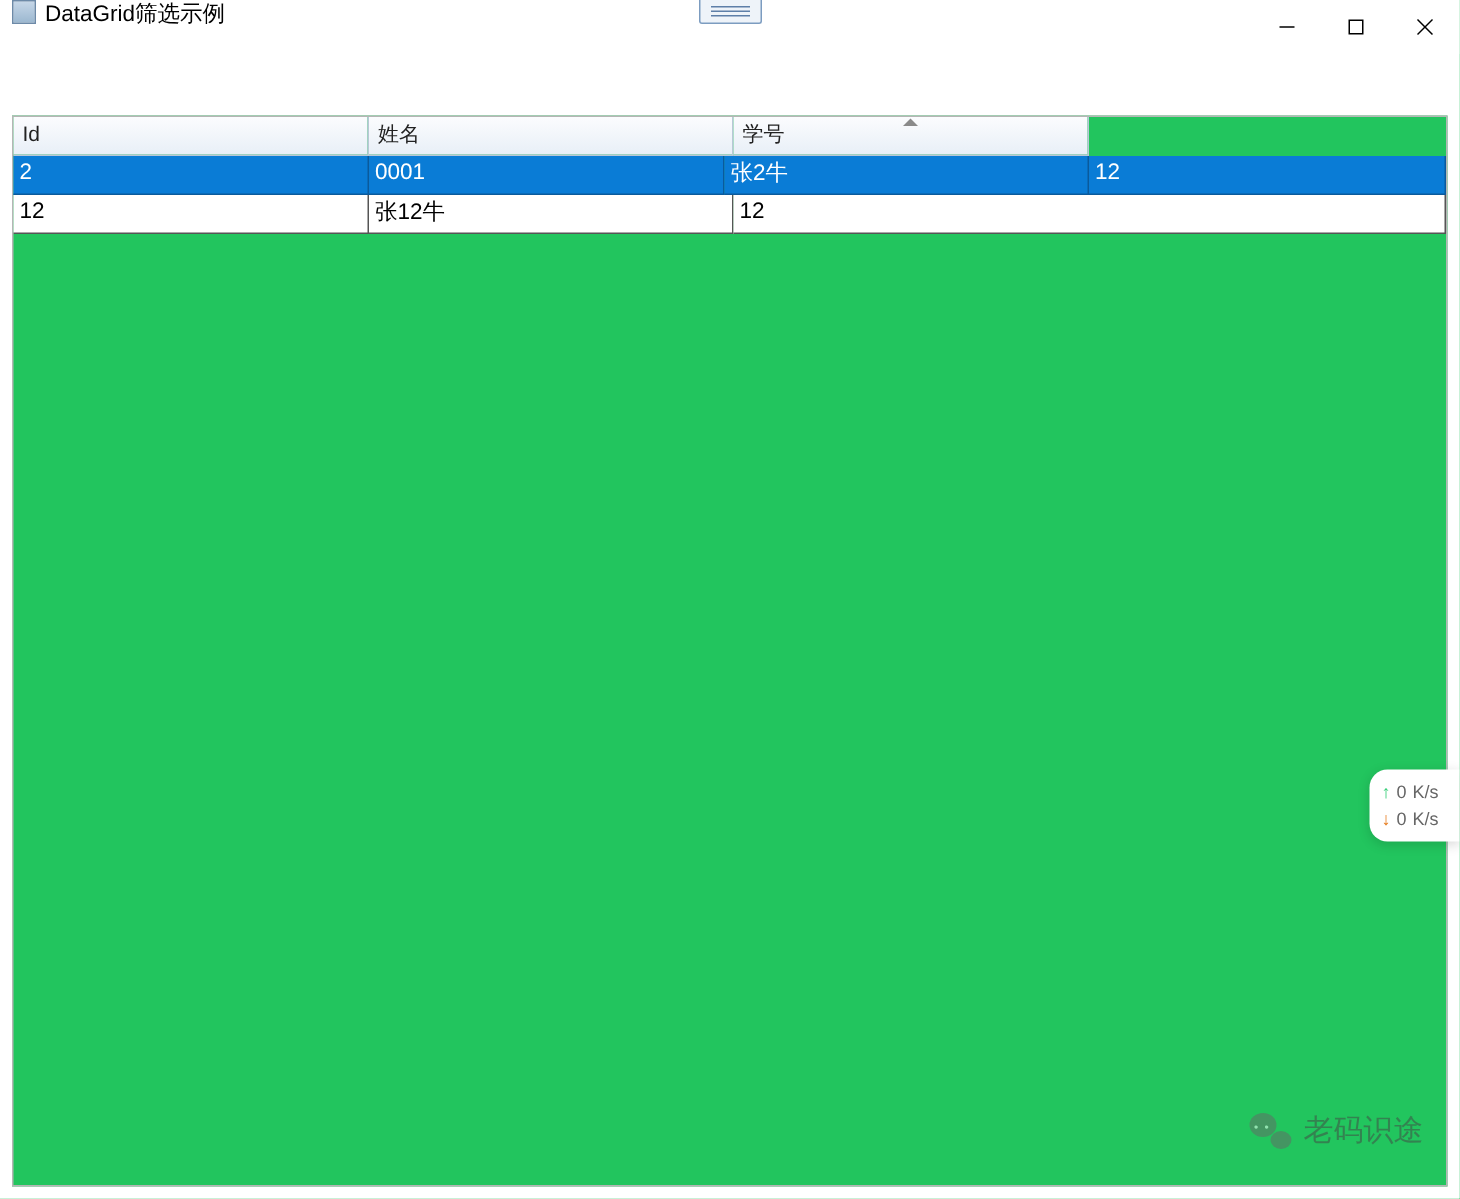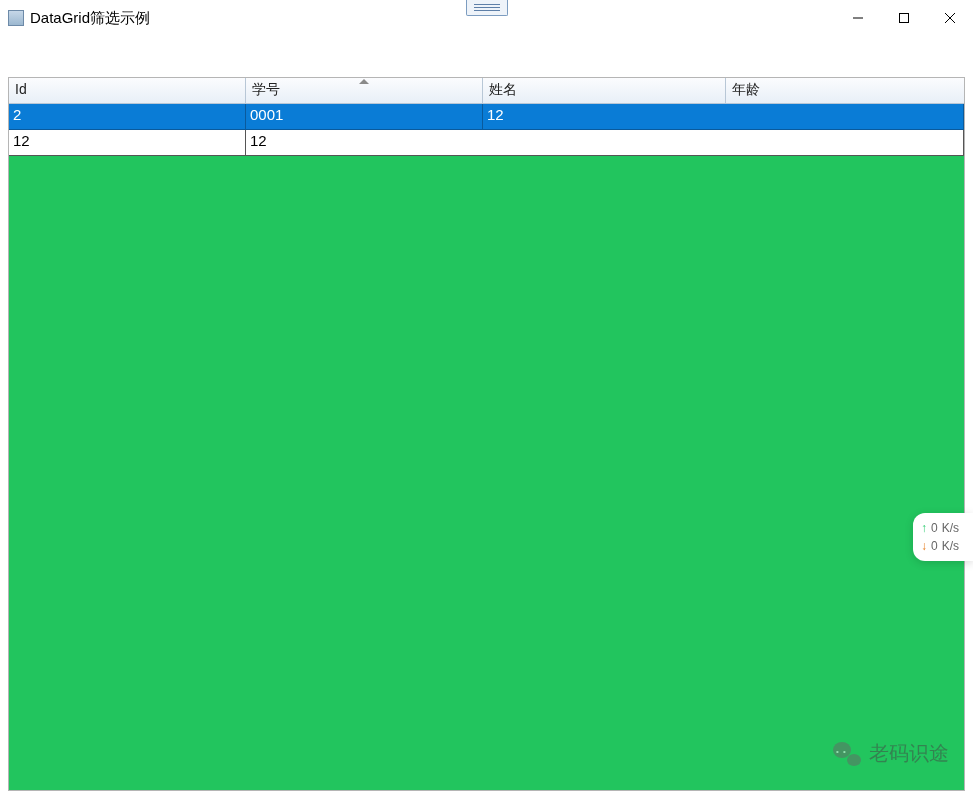--- a/index.html
+++ b/index.html
@@ -9,21 +9,20 @@
     font-family: "Microsoft YaHei", "Segoe UI", Arial, sans-serif;
     font-size: 14px;
     background: #fff;
     overflow: hidden;
     position: relative;
   }
   
   .titlebar {
     height: 36px;
     display: flex;
-    align-items: center;
     padding: 0 4px 0 8px;
     background: #fff;
     position: relative;
   }
   .app-icon {
     width: 16px; height: 16px;
     border: 1px solid #6d8aa8;
     background: linear-gradient(to bottom, #c6d7e8 0%, #9cb8d0 100%);
     margin-right: 6px;
   }
@@ -206,40 +205,39 @@
       </svg>
     </div>
   </div>
 </div>
 
 <div class="content">
   <div class="grid-header">
     <div class="col-head c1">
       <span>Id</span>
     </div>
+    <div class="col-head c3">
+      <span>姓名</span>
+    </div>
     <div class="col-head c2">
       <span>学号</span>
       <div class="sort-arrow"></div>
     </div>
-    <div class="col-head c3">
-      <span>姓名</span>
-    </div>
-    <div class="col-head c4 last">
-      <span>年龄</span>
-    </div>
   </div>
 
   <div class="grid-row selected">
     <div class="cell c1">2</div>
     <div class="cell c2">0001</div>
+    <div class="cell c3">张2牛</div>
     <div class="cell c4">12</div>
   </div>
 
   <div class="grid-row normal">
     <div class="cell c1">12</div>
+    <div class="cell c3">张12牛</div>
     <div class="cell c4">12</div>
   </div>
 </div>
 
 <div class="net-overlay">
   <div class="net-row">
     <span class="arrow-up">↑</span>
     <span>0</span>
     <span>K/s</span>
   </div>

